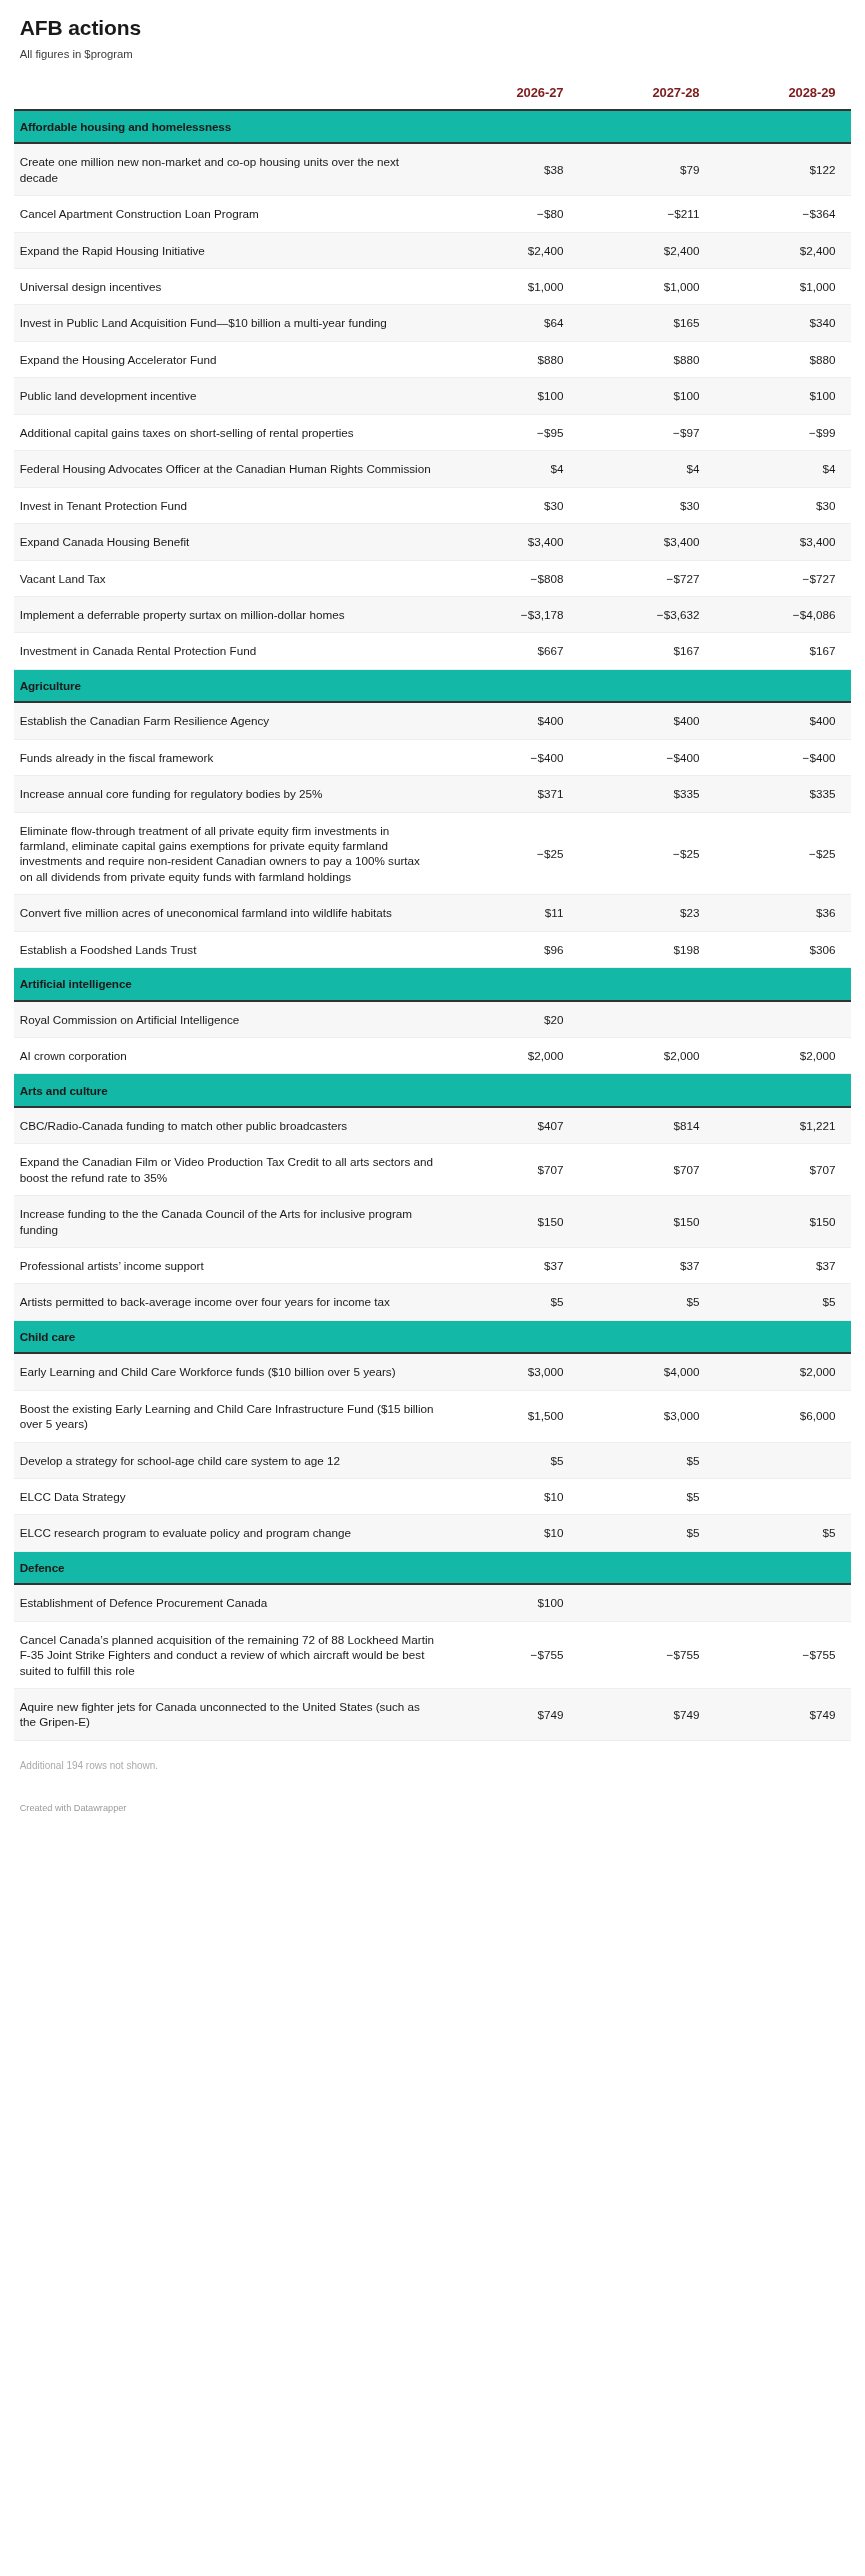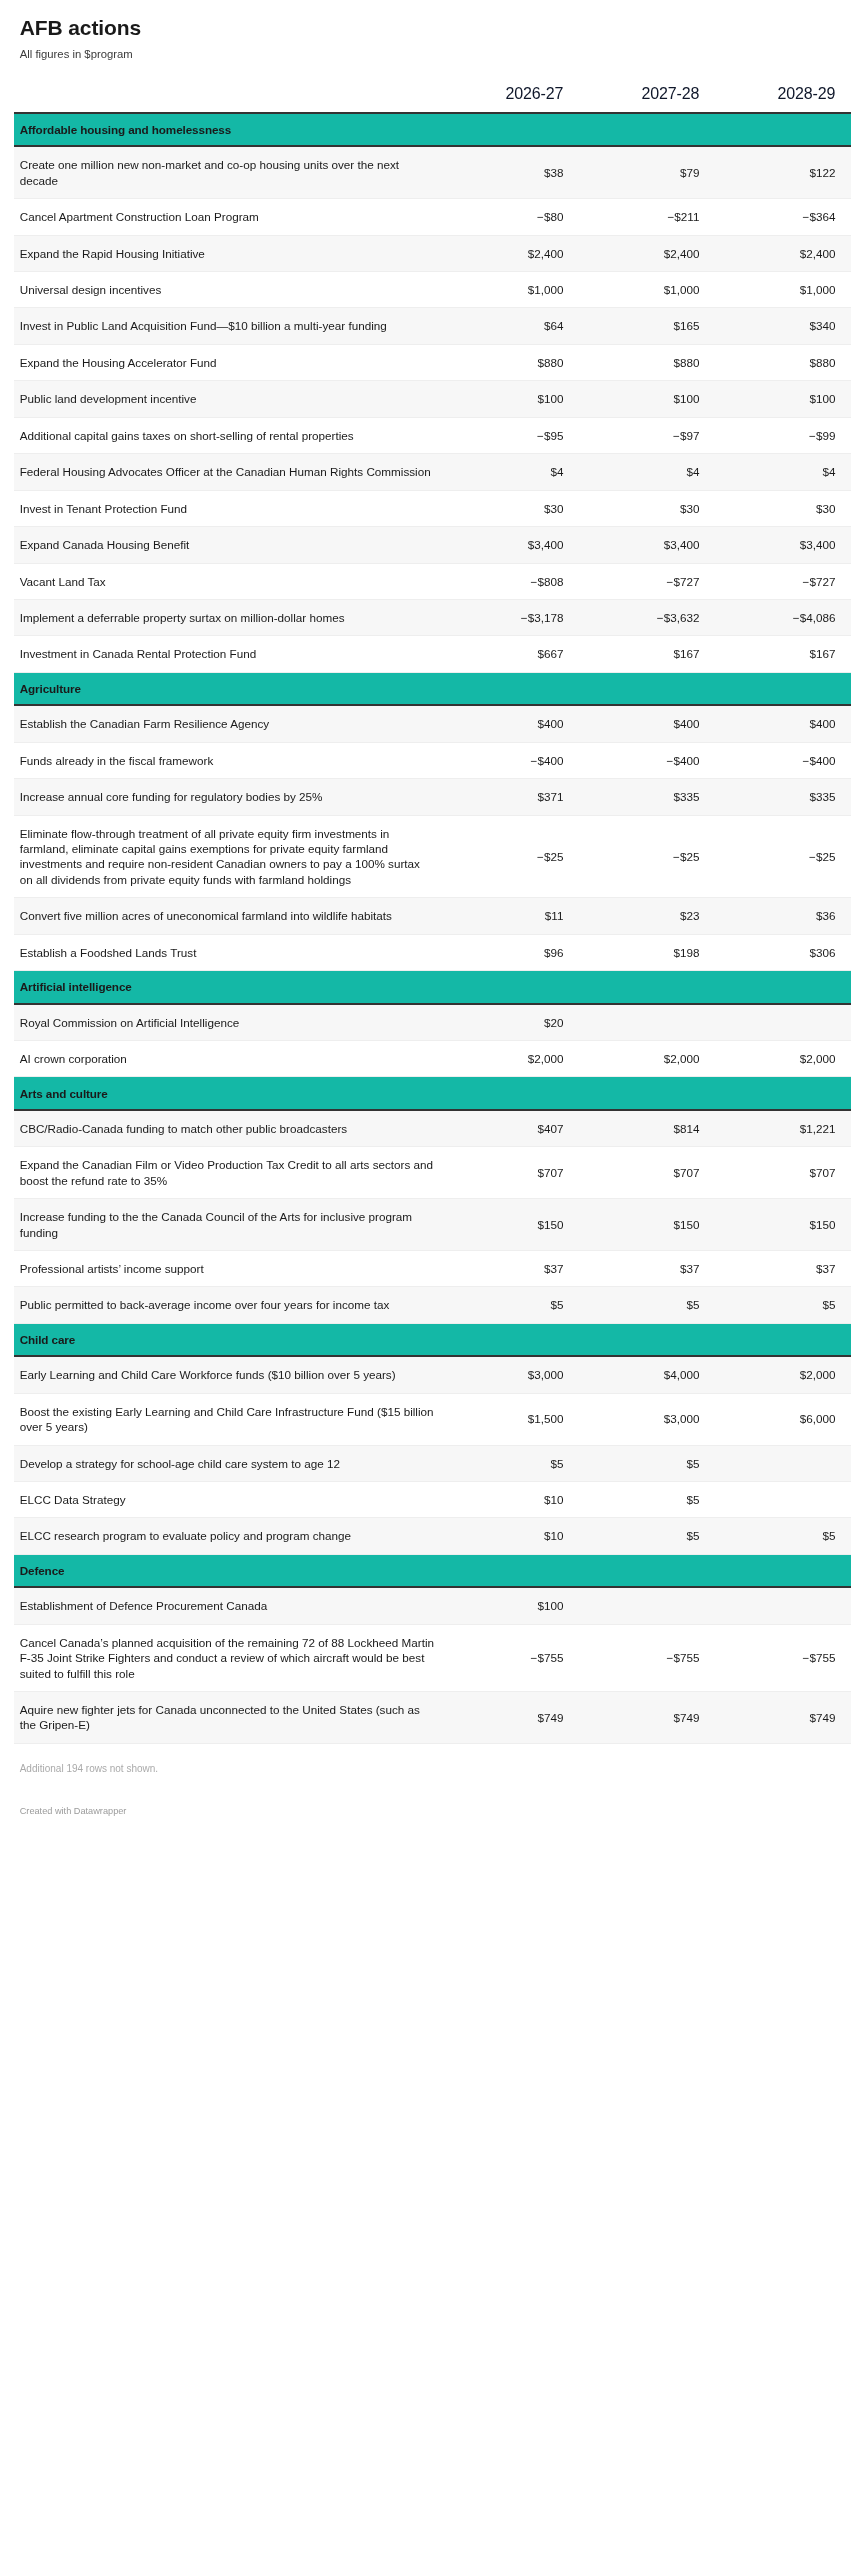--- a/index.html
+++ b/index.html
@@ -39,23 +39,23 @@
     border-collapse: collapse;
     table-layout: fixed;
     font-size: 11.7px;
   }
   table.afb col.c-label  { width: 426px; }
   table.afb col.c-y1     { width: 139px; }
   table.afb col.c-y2     { width: 136px; }
   table.afb col.c-y3     { width: 136px; }
 
   thead th {
-    font-size: 16px;
-    font-weight: normal;
-    color: #0f172a;
+    font-size: 13px;
+    font-weight: bold;
+    color: #7f1d1d;
     text-align: right;
     padding: 0 15.6px 8.5px 7px;
     vertical-align: bottom;
     letter-spacing: -0.1px;
     white-space: nowrap;
   }
   thead th.h-label {
     text-align: left;
     padding-left: 5.7px;
   }
@@ -288,21 +288,21 @@
           <td class="num">$150</td>
           <td class="num">$150</td>
         </tr>
         <tr class="data-row even">
           <td class="label">Professional artists’ income support</td>
           <td class="num">$37</td>
           <td class="num">$37</td>
           <td class="num">$37</td>
         </tr>
         <tr class="data-row odd">
-          <td class="label">Public permitted to back-average income over four years for income tax</td>
+          <td class="label">Artists permitted to back-average income over four years for income tax</td>
           <td class="num">$5</td>
           <td class="num">$5</td>
           <td class="num">$5</td>
         </tr>
         <tr class="section-row">
           <td colspan="4">Child care</td>
         </tr>
         <tr class="data-row odd">
           <td class="label">Early Learning and Child Care Workforce funds ($10 billion over 5 years)</td>
           <td class="num">$3,000</td>

